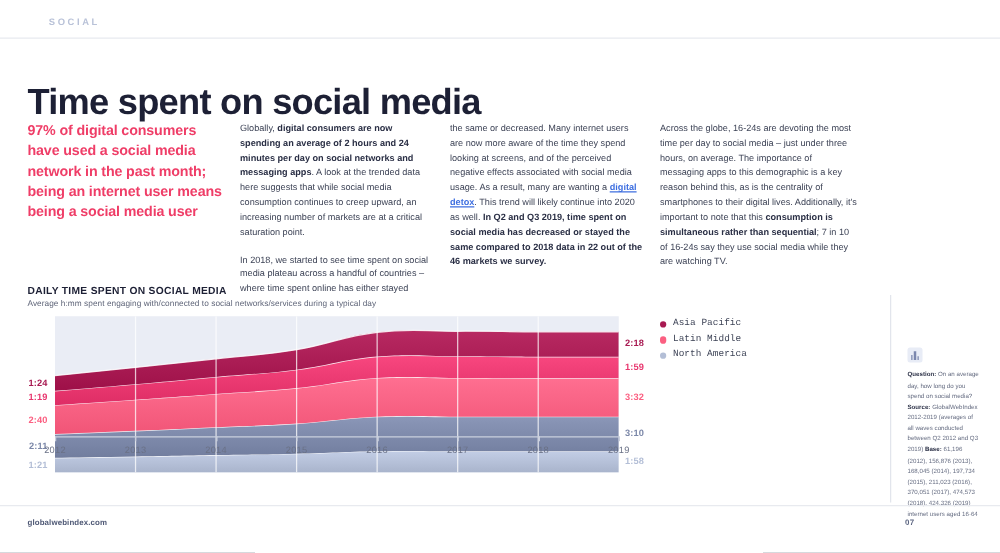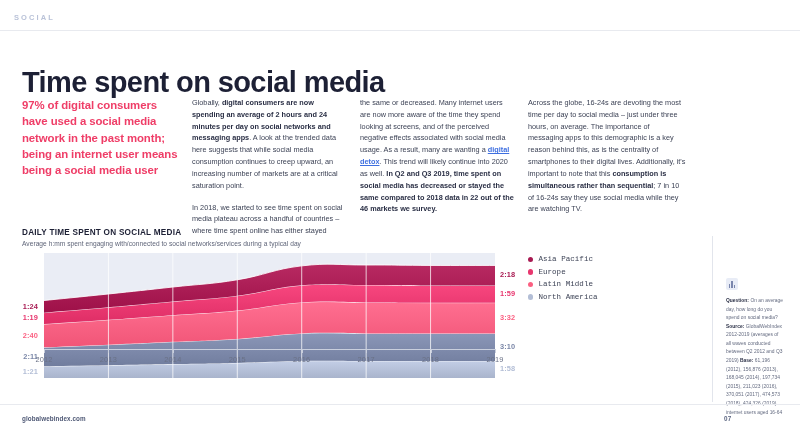--- a/index.html
+++ b/index.html
@@ -16,21 +16,21 @@
     position: relative;
     width: 800px;
     height: 442px;
     background: #ffffff;
     overflow: hidden;
   }
 
   
   .kicker {
     position: absolute;
-    left: 14px;
+    left: 39px;
     top: 13px;
     font-size: 7.5px;
     letter-spacing: 2.1px;
     color: #b9c2d8;
     font-weight: 600;
     text-transform: uppercase;
     text-align: right;
   }
   .rule-top {
     position: absolute;
@@ -393,24 +393,20 @@
         <div class="xtick" style="left: 451px;"></div>
         <div class="xlabel" style="left: 451px;">2019</div>
       </div>
 
     <div class="legend" id="legend">
         <div class="legend-row">
           <span class="legend-dot" style="background: rgb(168, 26, 82);"></span>
           <span class="legend-label">Asia Pacific</span>
         </div>
         <div class="legend-row">
-          <span class="legend-dot" style="background: rgb(232, 55, 111);"></span>
-          <span class="legend-label">Europe</span>
-        </div>
-        <div class="legend-row">
           <span class="legend-dot" style="background: rgb(251, 95, 129);"></span>
           <span class="legend-label">Latin Middle</span>
         </div>
         <div class="legend-row">
           <span class="legend-dot" style="background: rgb(179, 190, 214);"></span>
           <span class="legend-label">North America</span>
         </div>
       </div>
   </div>
 

